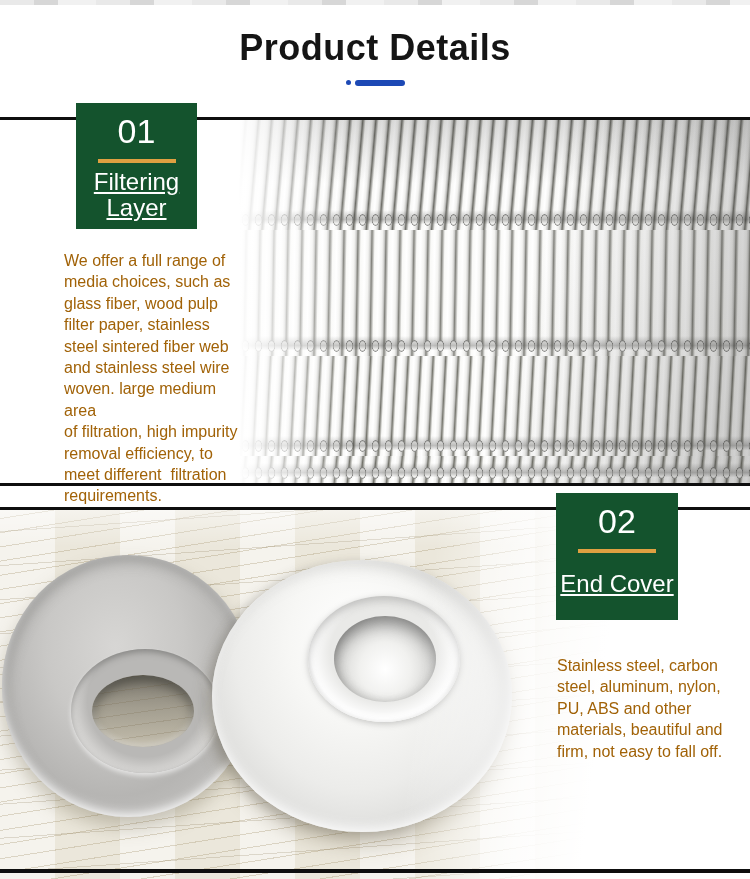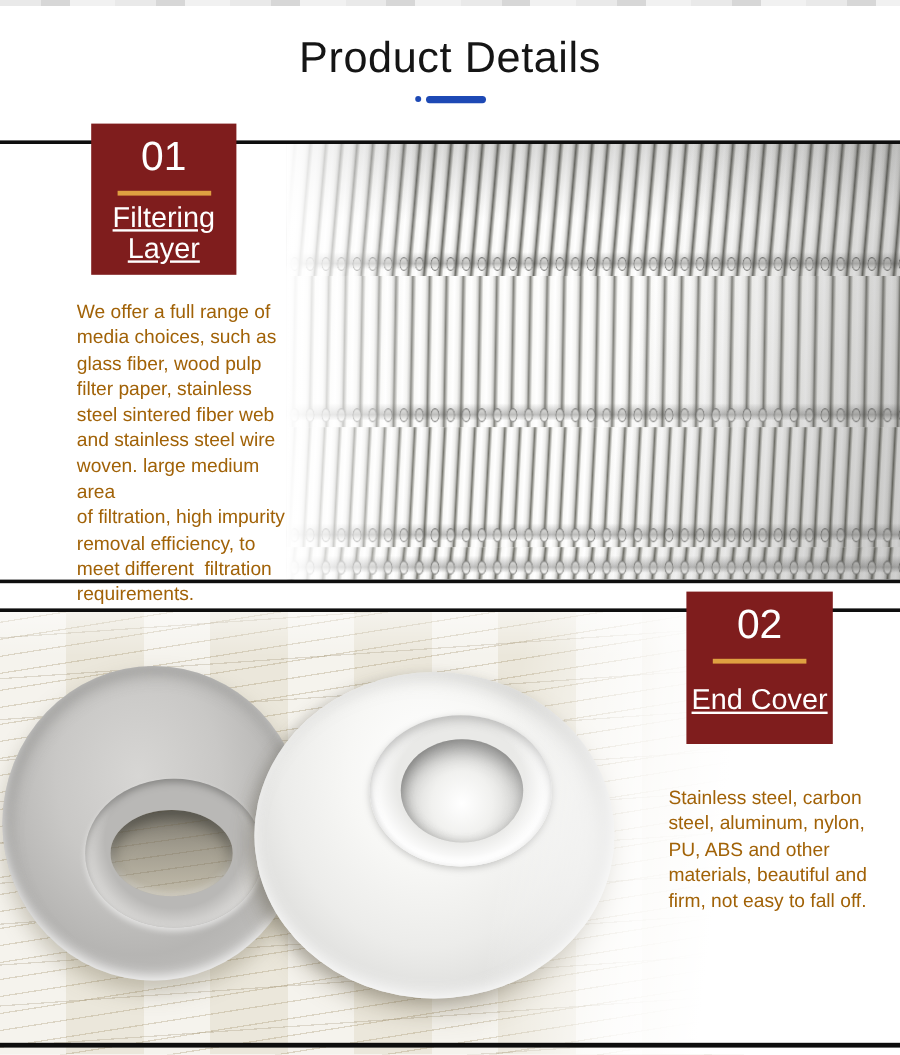--- a/index.html
+++ b/index.html
@@ -10,40 +10,40 @@
   
   .top-strip{
     position:absolute;left:0;top:0;width:750px;height:5px;
     background:
       repeating-linear-gradient(90deg,#e9e9e9 0 34px,#d7d7d7 34px 58px,#f1f1f1 58px 96px),
       #e3e3e3;
   }
   
   .page-title{
     position:absolute;left:0;top:27px;width:750px;margin:0;
-    text-align:center;font-size:36px;font-weight:normal;color:#151515;letter-spacing:.5px;
+    text-align:center;font-size:36px;font-weight:bold;color:#151515;letter-spacing:.5px;
   }
   .title-underline{
     position:absolute;left:0;top:79px;width:750px;height:7px;
     display:flex;justify-content:center;align-items:center;gap:4px;
   }
   .title-underline .u-dot{width:5px;height:5px;border-radius:50%;background:#1d49b5;}
   .title-underline .u-dash{width:50px;height:6px;border-radius:3px;background:#1d49b5;}
   
   .rule{position:absolute;left:0;width:750px;background:#0e0e0e;z-index:4;}
   .rule-1{top:117px;height:3px;}
   .rule-2{top:483px;height:3px;}
   .rule-3{top:507px;height:3px;}
   .rule-4{top:869px;height:4px;z-index:6;}
   
   .badge{
-    position:absolute;z-index:5;background:#7f1d1d;color:#fff;text-align:center;
+    position:absolute;z-index:5;background:#14532d;color:#fff;text-align:center;
   }
   .badge-1{left:76px;top:103px;width:121px;height:126px;}
-  .badge-2{left:572px;top:493px;width:122px;height:127px;}
+  .badge-2{left:556px;top:493px;width:122px;height:127px;}
   .badge-num{font-size:34px;line-height:52px;margin-top:2px;font-weight:400;}
   .badge-divider{width:78px;height:4px;margin:2px auto 0;background:#dfa041;}
   .badge-label{font-size:24px;line-height:25.5px;font-weight:400;white-space:pre-wrap;text-decoration:underline;}
   .badge-1 .badge-label{margin-top:6px;}
   .badge-2 .badge-label{margin-top:18px;}
   
   .desc{
     position:absolute;margin:0;font-size:16px;line-height:21.4px;color:#a16207;
     white-space:pre-wrap;z-index:3;
   }

